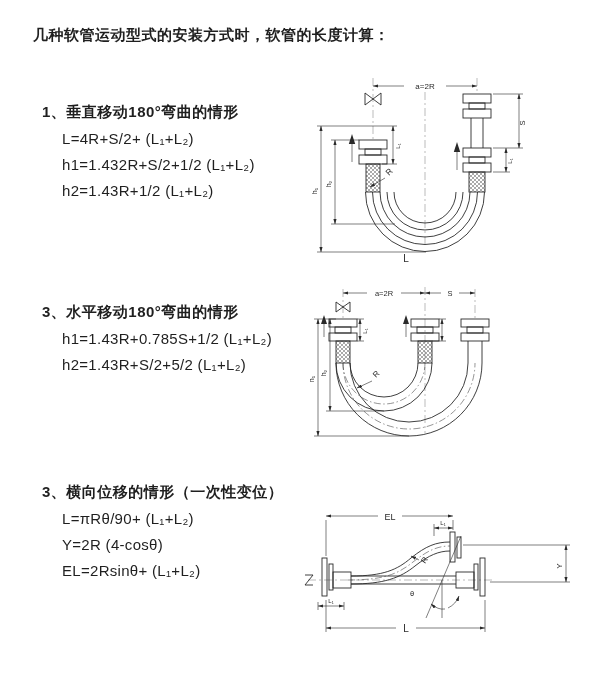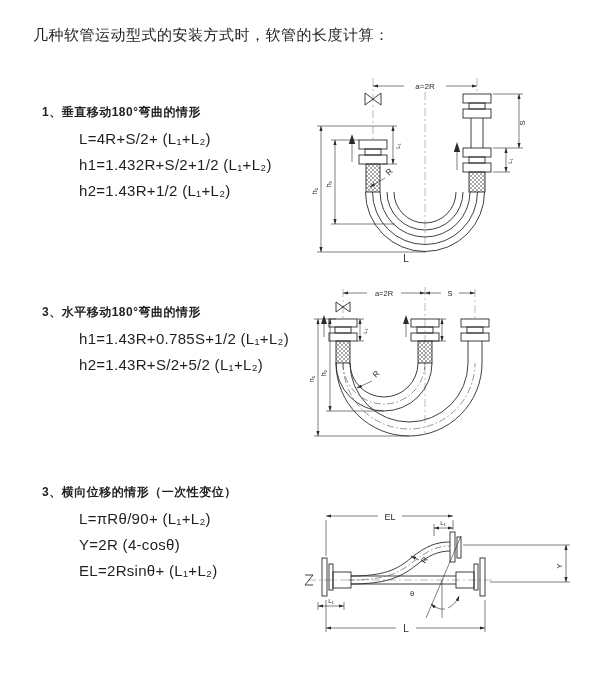--- a/index.html
+++ b/index.html
@@ -1,29 +1,29 @@
 <!DOCTYPE html>
 <html><head>
 <meta charset="utf-8">
 <style>
   html,body{margin:0;padding:0;}
   body{
     width:600px;height:675px;position:relative;background:#ffffff;
     font-family:"Liberation Sans",sans-serif;color:#1f1f1f;overflow:hidden;
   }
   .doc-title{
-    position:absolute;left:33px;top:26px;font-size:15px;font-weight:normal;
+    position:absolute;left:33px;top:26px;font-size:15px;font-weight:bold;
     letter-spacing:0.5px;
   }
   .section{position:absolute;left:42px;width:290px;}
   #sec1{top:104px}
   #sec2{top:304px}
   #sec3{top:484px}
-  .heading{font-size:12px;font-weight:bold;letter-spacing:0.5px;margin:0 0 11px 0;line-height:16px;}
-  .formula{font-size:15px;margin:0 0 10px 37px;line-height:16px;letter-spacing:0.3px;}
+  .heading{font-size:15px;font-weight:bold;letter-spacing:0.5px;margin:0 0 11px 0;line-height:16px;}
+  .formula{font-size:15px;margin:0 0 10px 20px;line-height:16px;letter-spacing:0.3px;}
   .fig{position:absolute;}
   #d1{left:305px;top:66px;}
   #d2{left:310px;top:281px;}
   #d3{left:298px;top:500px;}
   svg{display:block}
   svg text{font-family:"Liberation Sans",sans-serif;fill:#2a2a2a;}
   svg .draw{stroke:#2a2a2a;stroke-width:0.9;fill:none;}
   svg .dim{stroke:#2a2a2a;stroke-width:0.6;fill:none;}
   svg .cl{stroke:#777;stroke-width:0.5;fill:none;stroke-dasharray:8 3 2 3;}
   svg .solidfill{fill:#2a2a2a;stroke:none;}

